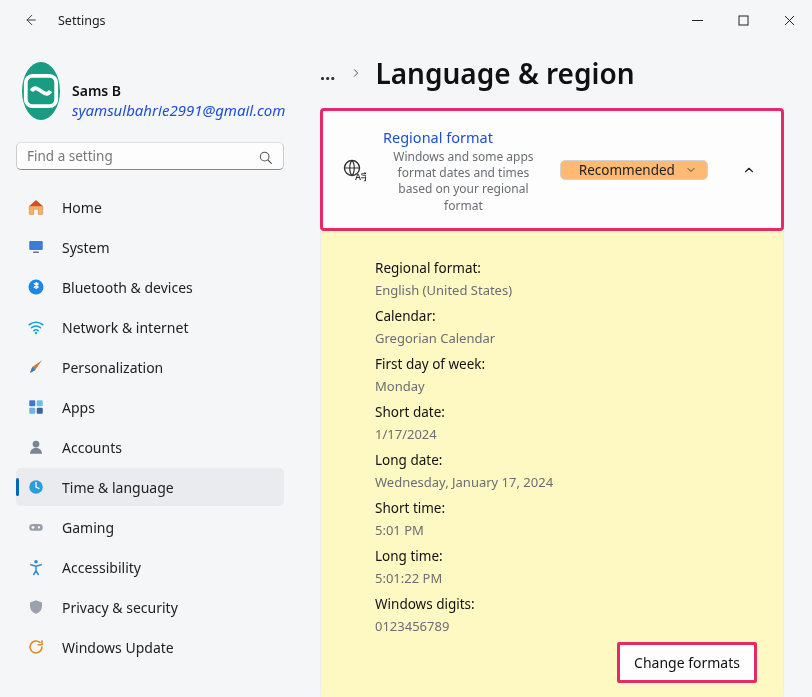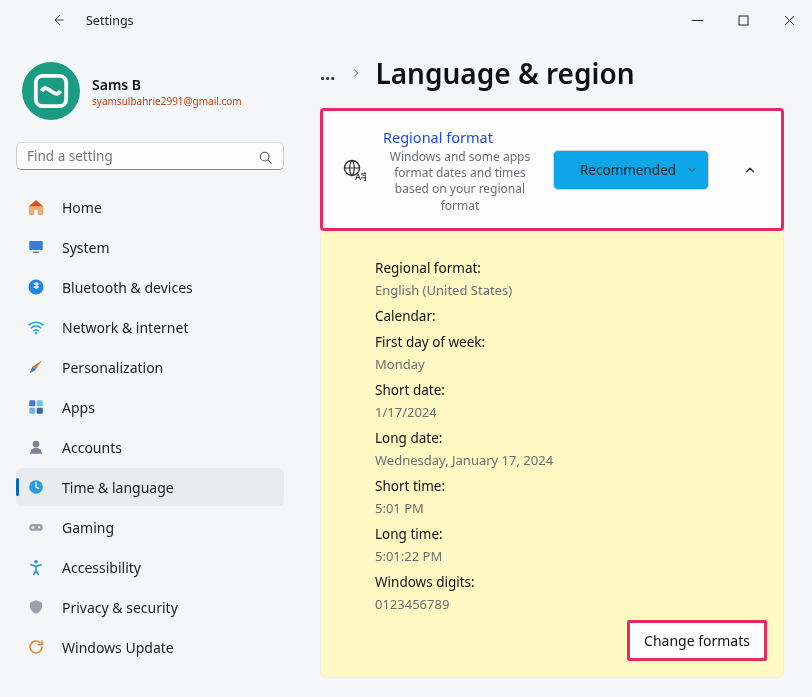--- a/index.html
+++ b/index.html
@@ -1,31 +1,31 @@
 <!DOCTYPE html>
 <html><head>
 <meta charset="utf-8">
 <style>
   * { box-sizing: border-box; margin: 0; padding: 0; font-family: "Segoe UI", system-ui, sans-serif; }
   body { width: 812px; height: 697px; background: #f5f6f8; overflow: hidden; position: relative; }
 
   
-  .titlebar { display: flex; align-items: center; height: 40px; padding: 0 0 0 18px; margin-left: 28px; }
+  .titlebar { display: flex; align-items: center; height: 40px; padding: 0 0 0 18px; }
   .titlebar .back { width: 24px; height: 24px; display: flex; align-items: center; justify-content: center; color: #333; }
   .titlebar .title { font-size: 12.5px; color: #222; margin-left: 16px; font-weight: 400; }
   .winbtns { margin-left: auto; display: flex; }
   .winbtn { width: 46px; height: 40px; display: flex; align-items: center; justify-content: center; color: #222; }
 
   
   .app { display: flex; height: calc(697px - 40px); }
   .sidebar { width: 300px; padding: 12px 16px 0 16px; }
-  .profile { display: flex; align-items: center; gap: 12px; margin: 10px 0 22px 6px; }
+  .profile { display: flex; align-items: flex-end; gap: 12px; margin: 10px 0 22px 6px; }
   .avatar { width: 58px; height: 58px; border-radius: 50%; background: #1a9c82; display: flex; align-items: center; justify-content: center; }
   .profile-text .name { font-size: 14px; font-weight: 600; color: #111; }
-  .profile-text .email { font-size: 10px; color: #c2410c; }
+  .profile-text .email { font-size: 15px; color: #1d4ed8; font-style: italic; }
 
   .searchwrap { position: relative; margin: 0 0 18px 0; }
   .search { width: 100%; height: 28px; border: 1px solid #ccc; border-top-color:#e0e0e0; border-bottom: 1.5px solid #888; border-radius: 5px; background: #fdfdfd; padding: 0 34px 0 10px; font-size: 13.5px; color: #222; }
   .search::placeholder { color: #777; }
   .searchwrap .sicon { position: absolute; right: 10px; top: 8px; color: #555; }
 
   .nav { display: flex; flex-direction: column; gap: 2px; }
   .nav-item { display: flex; align-items: center; height: 38px; padding: 0 10px; border-radius: 5px; gap: 16px; font-size: 14px; color: #222; cursor: pointer; position: relative; }
   .nav-item.active { background: #e9ebee; }
   .nav-item.active::before { content: ""; position: absolute; left: 0; top: 10px; bottom: 10px; width: 3px; border-radius: 3px; background: #0067c0; }
@@ -35,28 +35,28 @@
   .main { flex: 1; padding: 14px 28px 0 20px; overflow: hidden; }
   .crumb { display: flex; align-items: center; gap: 14px; margin-bottom: 16px; }
   .dots { font-size: 18px; color: #333; letter-spacing: 2px; font-weight: 700; }
   .chev { color: #555; font-size: 14px; }
   .ptitle { font-size: 28px; font-weight: 600; color: #111; }
 
   .card { background: #fdfdfd; border: 3px solid #e52a66; border-radius: 4px; padding: 16px 18px 14px 18px; display: flex; align-items: center; gap: 16px; }
   .card .cicon { width: 26px; height: 26px; color: #333; flex: 0 0 26px; display:flex; align-items:center; justify-content:center;}
   .card .ctitle { font-size: 14.5px; color: #1d4ed8; }
   .card .csub { font-size: 12px; color: #6b6d75; line-height: 1.35; margin-top: 2px; max-width: 190px; text-align: center; }
-  .dropdown { margin-left: auto; height: 40px; border: 1px solid #d2d2d6; border-radius: 5px; background: #0ea5e9; padding: 0 10px 0 26px; display: flex; align-items: center; gap: 10px; font-size: 13.5px; color: #222; }
+  .dropdown { margin-left: auto; height: 20px; border: 1px solid #d2d2d6; border-radius: 5px; background: #fdba74; padding: 0 10px 0 18px; display: flex; align-items: center; gap: 10px; font-size: 13.5px; color: #222; }
   .expand { width: 32px; height: 32px; display: flex; align-items: center; justify-content: center; margin-left: 12px; color: #222; }
 
   .detail { background: #fef9c3; border-radius: 0 0 6px 6px; padding: 20px 18px 64px 54px; position: relative; border: 1px solid #eee; border-top: none; }
   .pair { margin-top: 8px; }
   .pair .k { font-size: 13.5px; color: #111; }
   .pair .v { font-size: 13px; color: #6b6d75; margin-top: 4px; }
-  .changebtn { position: absolute; right: 16px; bottom: 16px; border: 3px solid #e52a66; background: #fefefe; padding: 8px 14px; font-size: 14px; color: #111; border-radius: 2px; cursor: pointer; }
+  .changebtn { position: absolute; right: 26px; bottom: 16px; border: 3px solid #e52a66; background: #fefefe; padding: 8px 14px; font-size: 14px; color: #111; border-radius: 2px; cursor: pointer; }
 
   svg { display: block; }
 </style>
 </head>
 <body>
 
 <div class="titlebar">
   <div class="back">
     <svg width="14" height="14" viewBox="0 0 24 24">
         <path d="M15 4l-8 8 8 8" stroke="#333" stroke-width="1.6" fill="none" stroke-linecap="round" stroke-linejoin="round"></path>
@@ -259,20 +259,21 @@
       </div>
     </div>
 
     <div class="detail">
       <div class="pair">
           <div class="k">Regional format:</div>
           <div class="v">English (United States)</div>
         </div>
       <div class="pair">
           <div class="k">Calendar:</div>
+          <div class="v">Gregorian Calendar</div>
         </div>
       <div class="pair">
           <div class="k">First day of week:</div>
           <div class="v">Monday</div>
         </div>
       <div class="pair">
           <div class="k">Short date:</div>
           <div class="v">1/17/2024</div>
         </div>
       <div class="pair">

